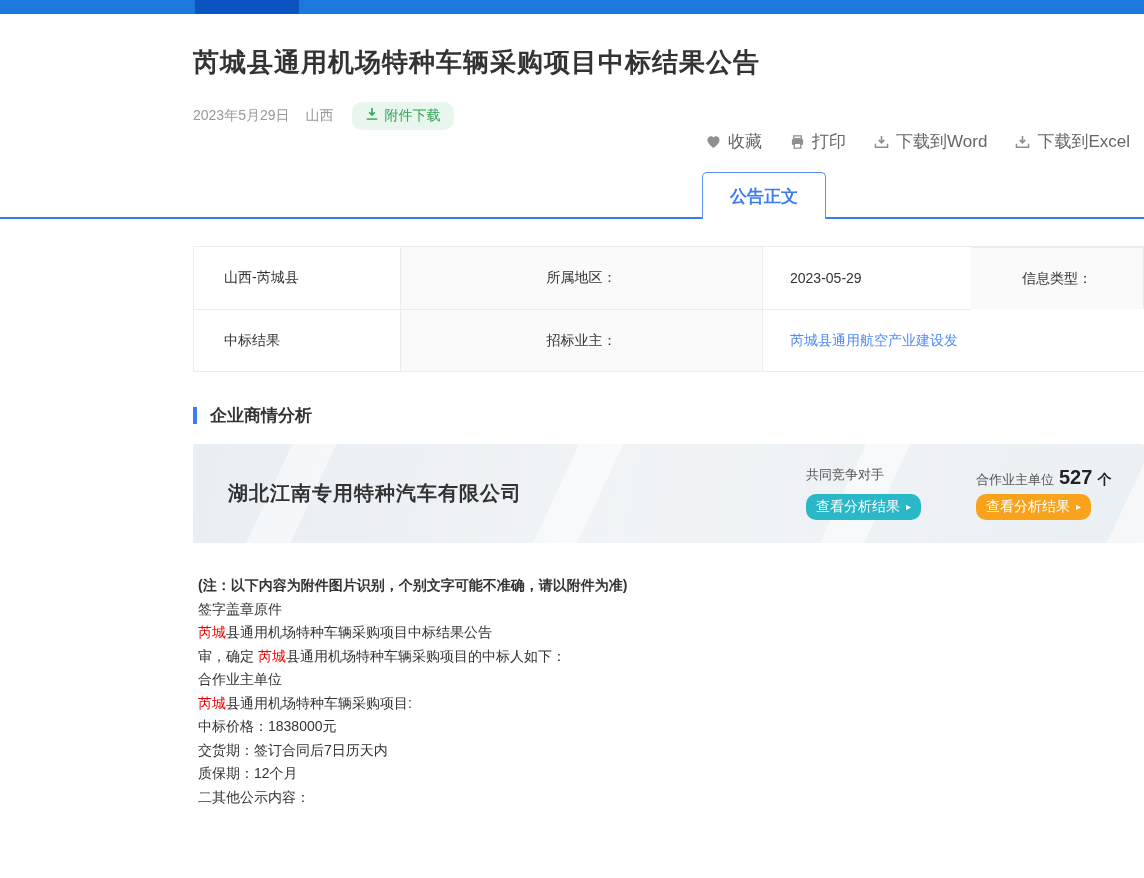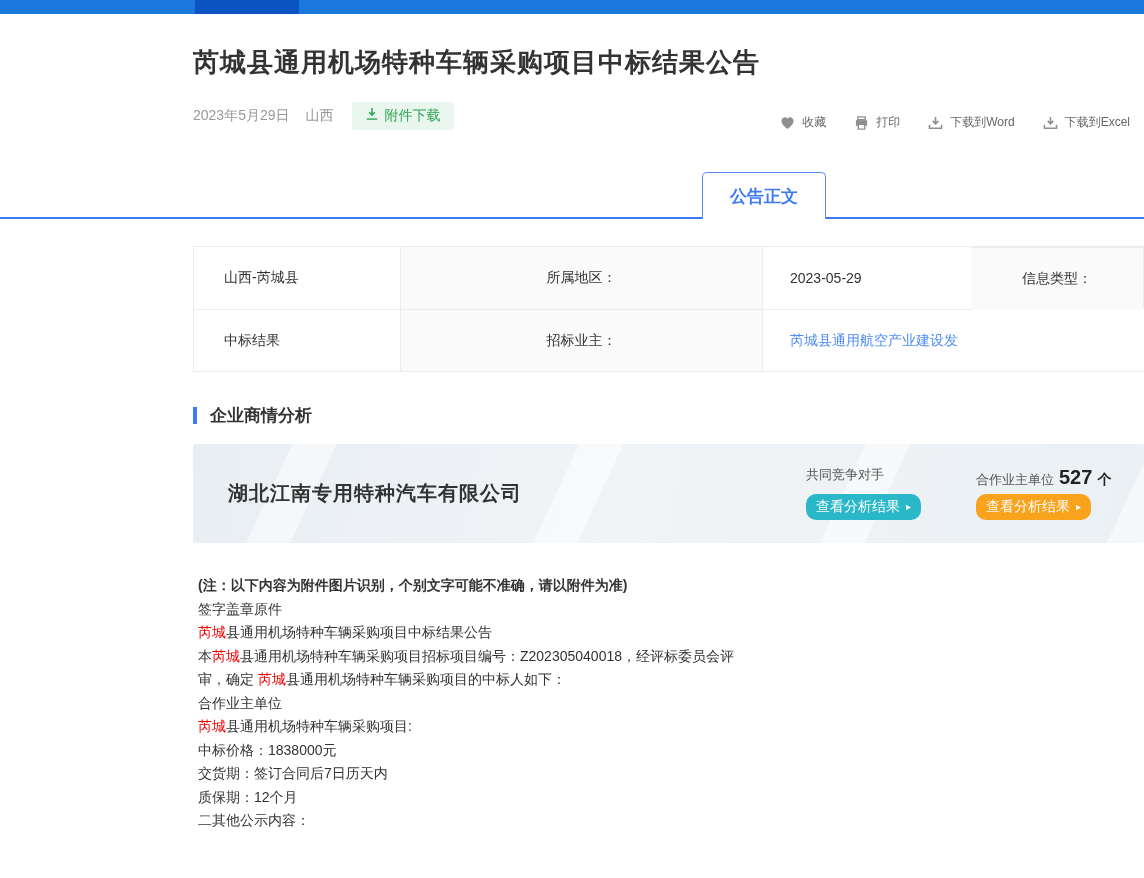--- a/index.html
+++ b/index.html
@@ -13,23 +13,23 @@
   .topbar{height:14px;background:var(--topbar);position:relative;}
   .topbar-dark{position:absolute;left:195px;top:0;width:104px;height:14px;background:var(--topbar-dark);}
   
   .header{padding:31px 0 0 193px;position:relative;}
   .page-title{font-size:26px;font-weight:bold;color:#333;letter-spacing:1px;}
   .meta-row{margin-top:22px;height:27px;display:flex;align-items:center;}
   .date,.province{color:#999;font-size:14px;}
   .province{margin-left:16px;}
   .attach-btn{margin-left:18px;display:inline-flex;align-items:center;gap:6px;
     background:var(--green-bg);color:var(--green);border:none;font-size:14px;
-    padding:5px 13px;border-radius:3px;cursor:pointer;font-family:inherit;}
+    padding:5px 13px;border-radius:10px;cursor:pointer;font-family:inherit;}
   .actions{position:absolute;right:14px;top:100px;display:flex;align-items:center;gap:28px;}
-  .action{display:flex;align-items:center;gap:7px;font-size:12px;color:#666;cursor:pointer;}
+  .action{display:flex;align-items:center;gap:7px;font-size:17px;color:#666;cursor:pointer;margin-top:16px;}
   .action svg{display:block;}
   
   .tabbar{margin-top:43px;height:47px;border-bottom:2px solid var(--tab-blue);position:relative;}
   .tab{position:absolute;left:702px;bottom:-2px;width:124px;height:47px;background:#fff;
     border:1px solid var(--tab-border);border-bottom:none;border-radius:5px 5px 0 0;
     display:flex;align-items:center;justify-content:center;font-size:17px;font-weight:bold;
     color:var(--tab-blue);cursor:pointer;}
   
   .content{margin-left:193px;}
   .info-table{margin-top:27px;display:grid;grid-template-columns:207px 362px 208px 1fr;
@@ -177,21 +177,20 @@
         <span>查看分析结果</span>
         <span class="arr">▸</span>
       </button>
     </div>
   </div>
 
   <article class="article" id="article">
       <div class="line bold"><span>(注：以下内容为附件图片识别，个别文字可能不准确，请以附件为准)</span></div>
       <div class="line"><span>签字盖章原件</span></div>
       <div class="line"><span class="red">芮城</span><span>县通用机场特种车辆采购项目中标结果公告</span></div>
-      <div class="line"><span>本</span><span class="red">芮城</span><span>县通用机场特种车辆采购项目招标项目编号：Z202305040018，经评标委员会评</span></div>
       <div class="line"><span>审，确定 </span><span class="red">芮城</span><span>县通用机场特种车辆采购项目的中标人如下：</span></div>
       <div class="line"><span>合作业主单位</span></div>
       <div class="line"><span class="red">芮城</span><span>县通用机场特种车辆采购项目:</span></div>
       <div class="line"><span>中标价格：1838000元</span></div>
       <div class="line"><span>交货期：签订合同后7日历天内</span></div>
       <div class="line"><span>质保期：12个月</span></div>
       <div class="line"><span>二其他公示内容：</span></div>
     </article>
 </main>
 

